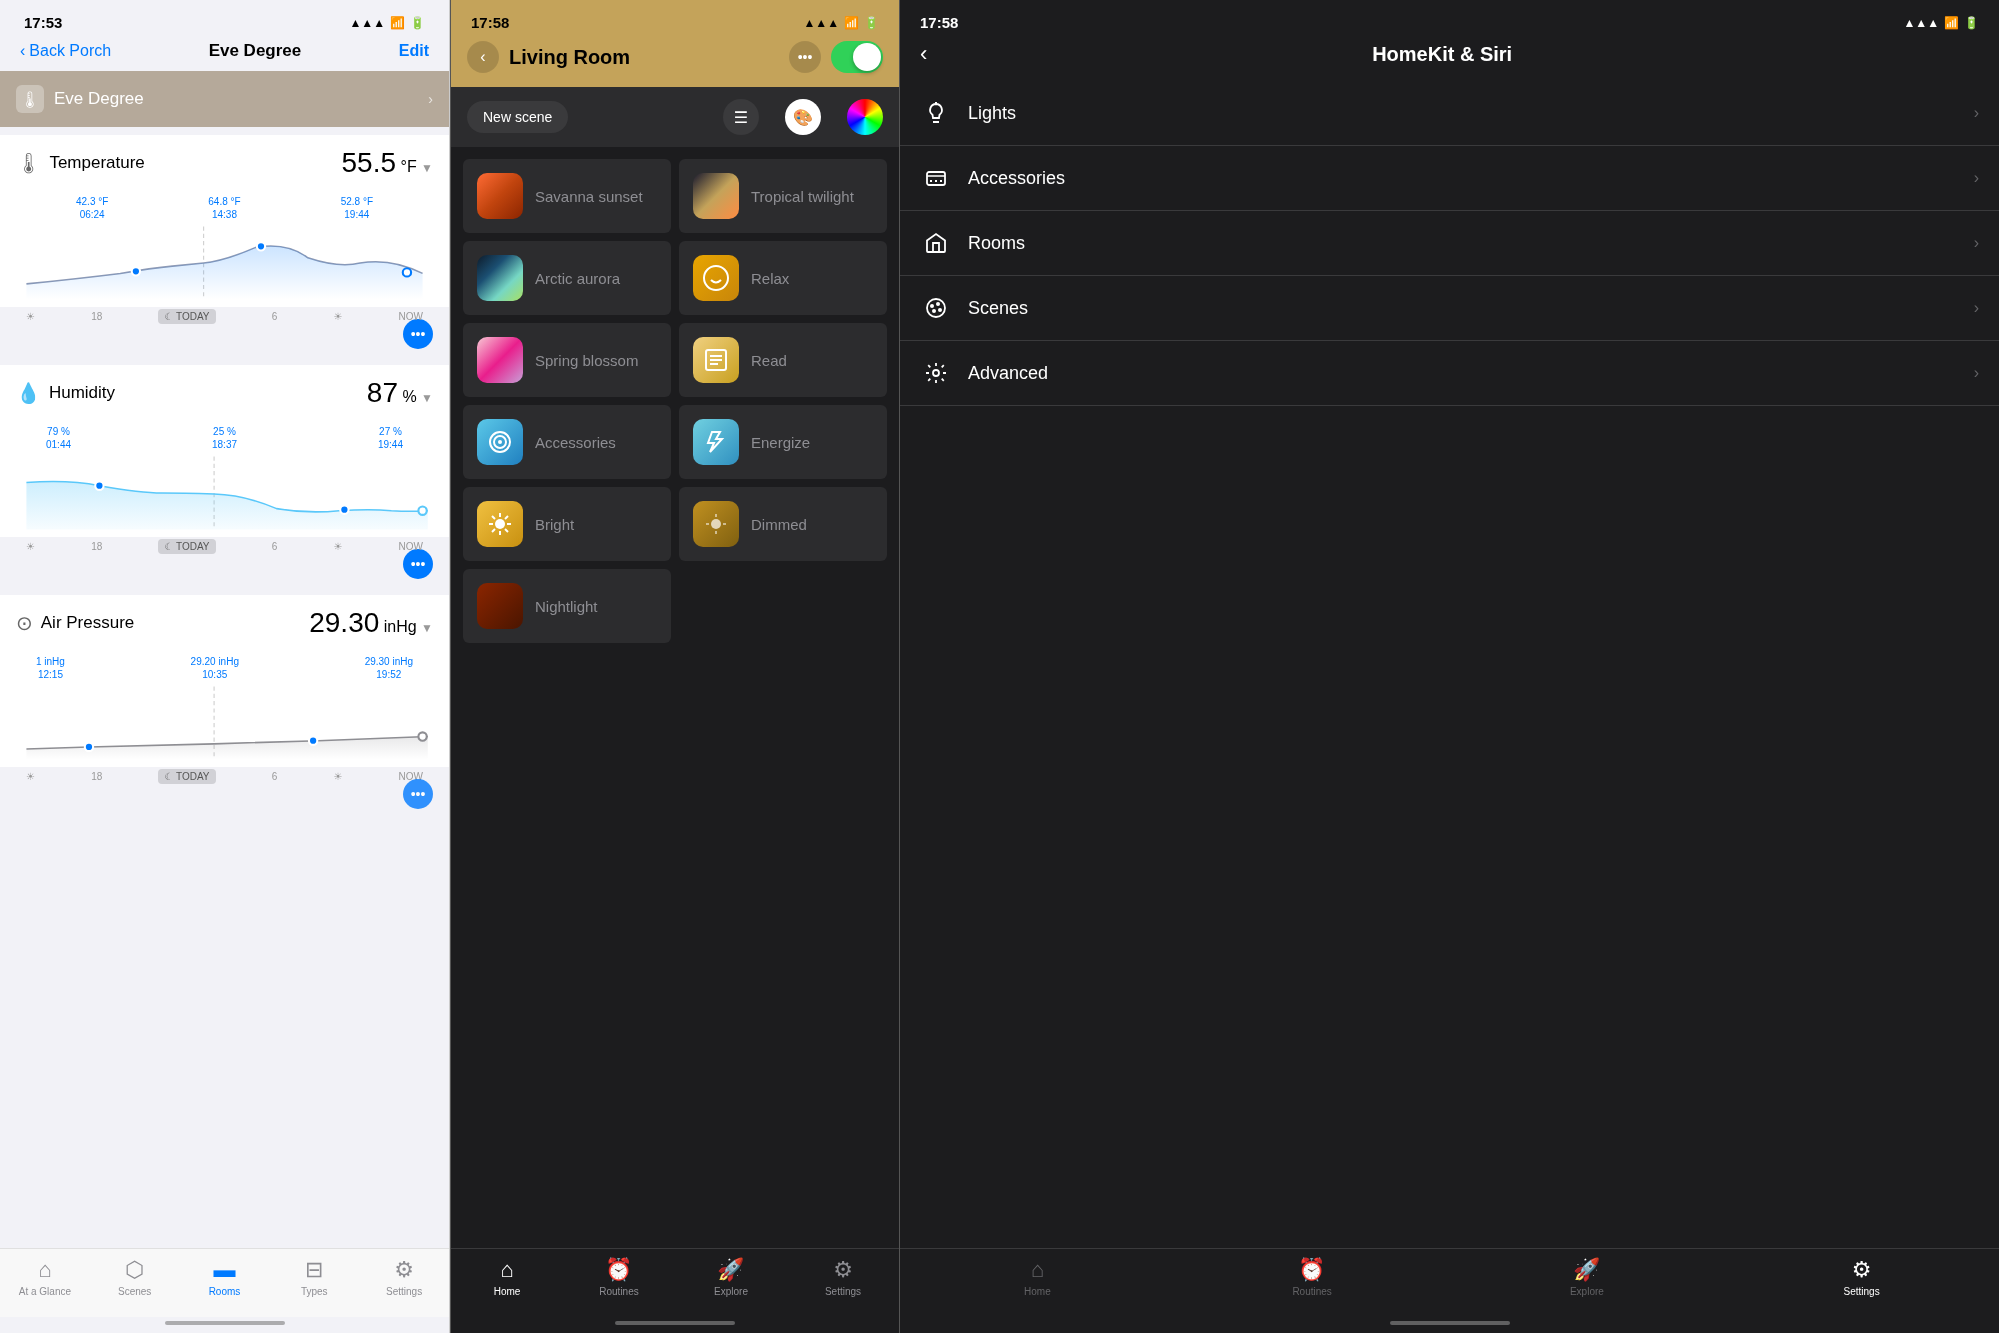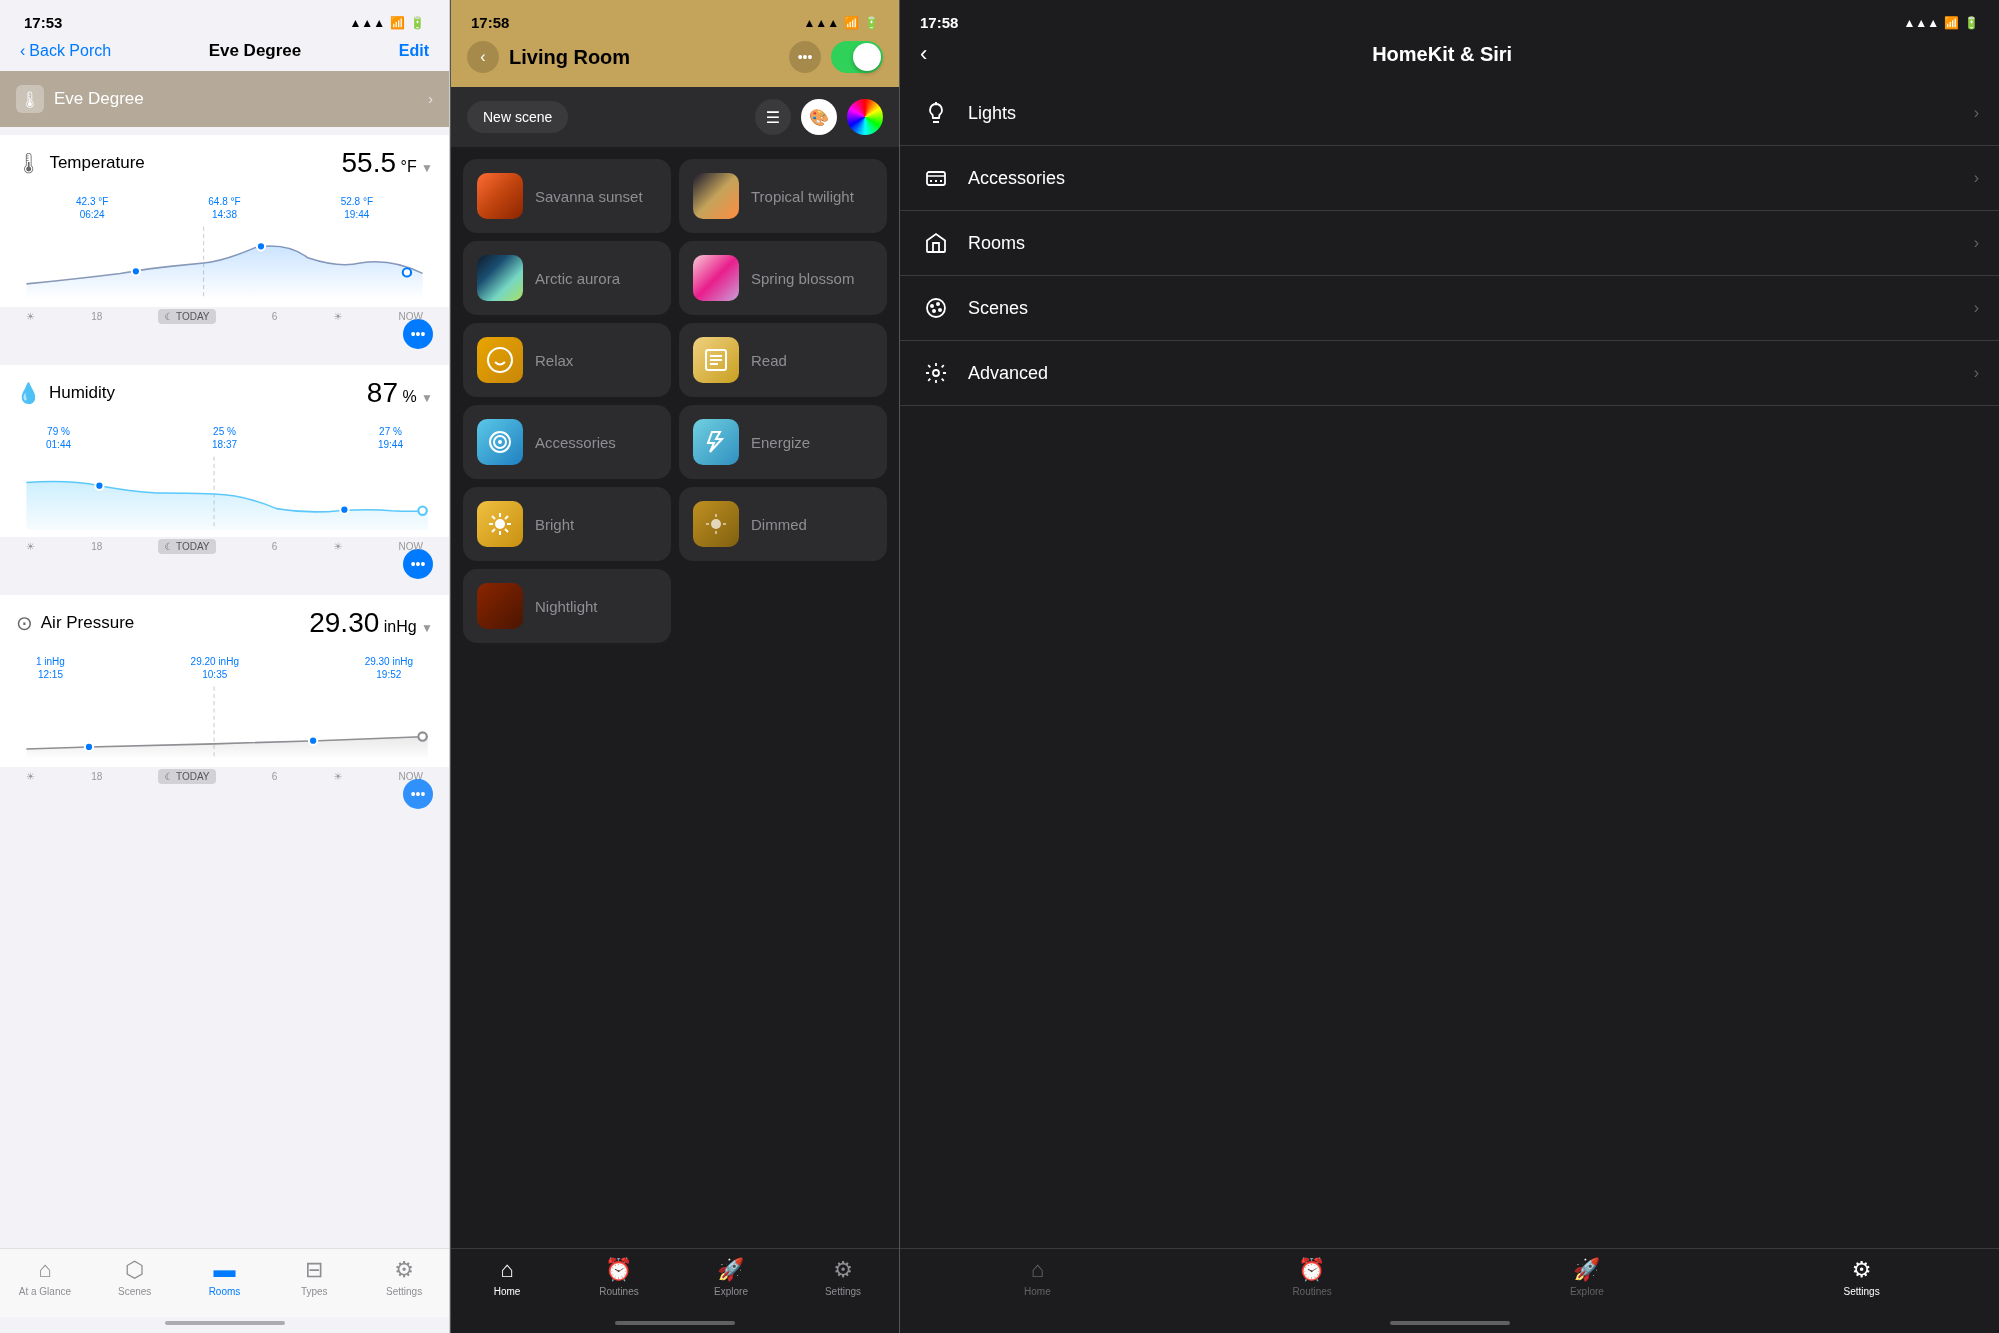--- a/index.html
+++ b/index.html
@@ -212,21 +212,21 @@
       position: absolute;
       right: 2px; top: 2px;
       box-shadow: 0 2px 4px rgba(0,0,0,0.3);
     }
 
     .scene-toolbar {
       background: #2c2c2e;
       display: flex;
       align-items: center;
       padding: 12px 16px;
-      gap: 10px;
+      gap: 26px;
     }
     .new-scene-btn {
       background: #3a3a3c;
       color: white;
       border-radius: 20px;
       padding: 8px 16px;
       font-size: 14px;
       font-weight: 500;
     }
     .toolbar-spacer { flex: 1; }
@@ -248,21 +248,21 @@
       padding: 12px 12px 0;
       display: grid;
       grid-template-columns: 1fr 1fr;
       gap: 8px;
       align-content: start;
     }
     .scenes-grid::-webkit-scrollbar { display: none; }
 
     .scene-card {
       background: #2c2c2e;
-      border-radius: 14px;
+      border-radius: 6px;
       padding: 14px;
       display: flex;
       align-items: center;
       gap: 12px;
       min-height: 70px;
     }
     .scene-thumb {
       width: 46px; height: 46px;
       border-radius: 10px;
       overflow: hidden;
@@ -596,31 +596,31 @@
     </div>
     <div class="scene-card">
       <div class="scene-thumb thumb-tropical"></div>
       <span class="scene-name">Tropical twilight</span>
     </div>
     <div class="scene-card">
       <div class="scene-thumb thumb-arctic"></div>
       <span class="scene-name">Arctic aurora</span>
     </div>
     <div class="scene-card">
-      <div class="scene-thumb thumb-spring"></div>
-      <span class="scene-name">Spring blossom</span>
-    </div>
-    <div class="scene-card">
       <div class="scene-thumb thumb-relax" style="display:flex;align-items:center;justify-content:center;font-size:24px">
         <svg width="30" height="30" viewBox="0 0 30 30">
             <circle cx="15" cy="15" r="12" fill="none" stroke="white" stroke-width="2"></circle>
             <path d="M10 17 Q15 22 20 17" stroke="white" stroke-width="2" fill="none"></path>
           </svg>
       </div>
       <span class="scene-name">Relax</span>
+    </div>
+    <div class="scene-card">
+      <div class="scene-thumb thumb-spring"></div>
+      <span class="scene-name">Spring blossom</span>
     </div>
     <div class="scene-card">
       <div class="scene-thumb thumb-read" style="display:flex;align-items:center;justify-content:center">
         <svg width="28" height="28" viewBox="0 0 28 28">
             <rect x="4" y="4" width="20" height="20" rx="2" fill="none" stroke="white" stroke-width="2"></rect>
             <line x1="8" y1="10" x2="20" y2="10" stroke="white" stroke-width="2"></line>
             <line x1="8" y1="14" x2="20" y2="14" stroke="white" stroke-width="2"></line>
             <line x1="8" y1="18" x2="16" y2="18" stroke="white" stroke-width="2"></line>
           </svg>
       </div>

